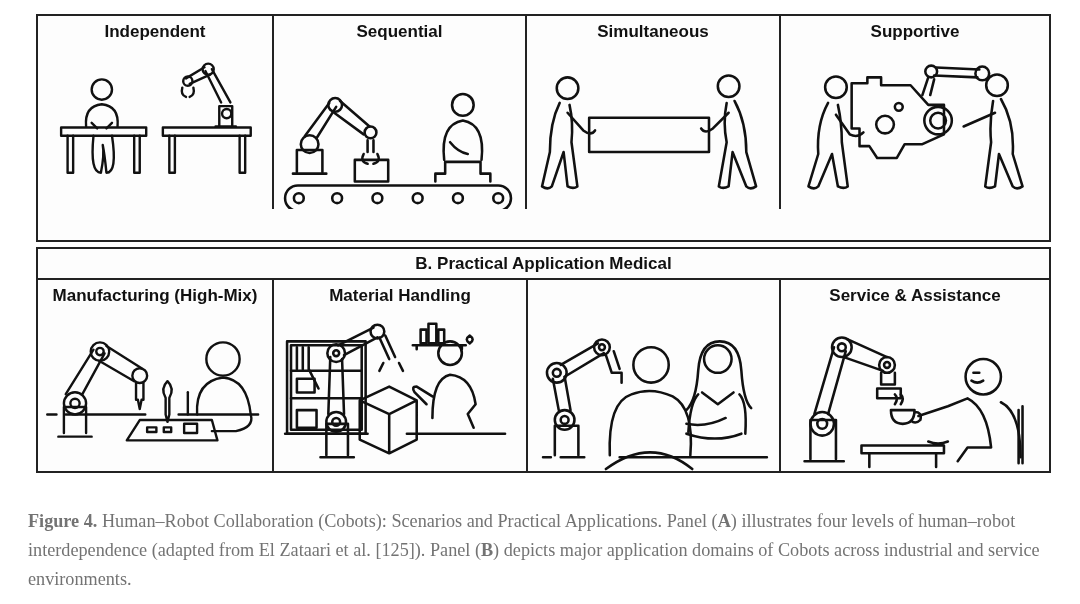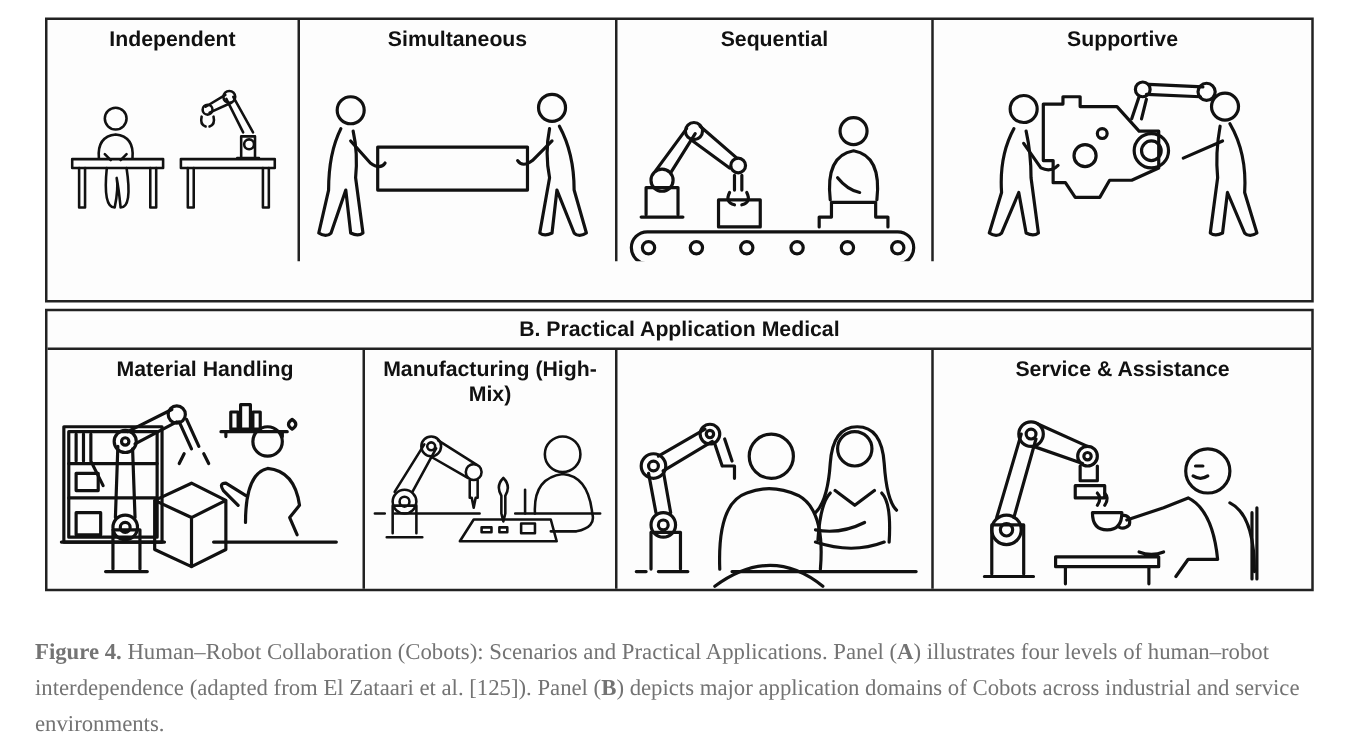--- a/index.html
+++ b/index.html
@@ -4,21 +4,21 @@
 <style>
   html,body{margin:0;padding:0;background:#ffffff;}
   body{width:1080px;height:604px;position:relative;overflow:hidden;font-family:"Liberation Sans",sans-serif;color:#111;}
   .panel{position:absolute;left:36px;width:1015px;border:2px solid #222;box-sizing:border-box;background:#fdfdfd;}
   #panelA{top:14px;height:228px;}
   #panelB{top:247px;height:226px;}
   .phead{height:31px;border-bottom:2px solid #222;box-sizing:border-box;text-align:center;font-weight:bold;font-size:17px;line-height:30px;}
   .cells{display:flex;height:calc(100% - 31px);}
   .cell{flex:0 0 auto;border-right:2px solid #222;box-sizing:border-box;position:relative;}
   .cell:last-child{border-right:none;}
-  .c1{width:202px;} .c2{width:254px;} .c3{width:253px;} .c4{flex:1 1 auto;}
+  .c1{width:236px;} .c2{width:254px;} .c3{width:253px;} .c4{flex:1 1 auto;}
   .ctitle{text-align:center;font-weight:bold;font-size:17px;margin-top:6px;line-height:20px;}
   .art{position:absolute;left:0;right:0;bottom:0;top:28px;}
   .art svg{width:100%;height:100%;}
   .art svg *{fill:none;stroke:#111;stroke-width:2.6;stroke-linecap:round;stroke-linejoin:round;}
   #caption{position:absolute;left:28px;top:507px;width:1034px;font-family:"Liberation Serif",serif;font-size:18.2px;line-height:29px;color:#737373;}
   #caption b{font-weight:bold;}
 </style>
 </head>
 <body>
 
@@ -35,34 +35,20 @@
           <path d="M60 94 q-4 40 8 40 q4-20 2-30 q2 10 4 30 q12 0 6-40"></path>
           <rect x="135" y="85" width="95" height="9"></rect>
           <path d="M142 94 v40 h6 v-40 M218 94 v40 h6 v-40"></path>
           <path d="M196 84 v-22 h14 v22 M192 84 h22"></path>
           <circle cx="204" cy="70" r="5"></circle>
           <path d="M198 58 L181 24 M208 58 L188 22"></path>
           <circle cx="184" cy="22" r="6"></circle>
           <path d="M180 20 L160 32 M186 28 L164 38"></path>
           <circle cx="162" cy="35" r="5"></circle>
           <path d="M156 42 q-2 8 4 10 M168 42 q2 8 -4 10"></path>
-        </svg>
-      </div>
-    </div>
-    <div class="cell c2">
-      <div class="ctitle">Simultaneous</div>
-      <div class="art">
-        <svg viewBox="0 0 254 168">
-          <circle cx="40" cy="45" r="11"></circle>
-          <path d="M32 60 Q22 80 22 110 L14 145 q6 4 10 0 L36 110 L40 145 q6 3 10 0 L44 100 Q46 80 42 62"></path>
-          <path d="M40 70 L56 88 q8 6 12 0"></path>
-          <rect x="62" y="75" width="122" height="35"></rect>
-          <circle cx="204" cy="43" r="11"></circle>
-          <path d="M210 58 Q222 80 222 110 L232 145 q-6 4 -10 0 L208 110 L204 145 q-6 3 -10 0 L202 100 Q198 80 202 60"></path>
-          <path d="M204 70 L188 86 q-8 6 -12 0"></path>
         </svg>
       </div>
     </div>
     <div class="cell c3">
       <div class="ctitle">Sequential</div>
       <div class="art">
         <svg viewBox="0 0 253 168">
           <rect x="10" y="144" width="230" height="26" rx="13"></rect>
           <circle cx="24" cy="157" r="5"></circle>
             <circle cx="63" cy="157" r="5"></circle>
@@ -77,20 +63,34 @@
           <path d="M66 58 L96 84 M60 70 L90 92"></path>
           <circle cx="97" cy="90" r="6"></circle>
           <path d="M94 98 v12 M100 98 v12 M90 112 q-4 8 4 10 M104 112 q4 8 -4 10"></path>
           <rect x="81" y="118" width="34" height="22"></rect>
           <circle cx="191" cy="62" r="11"></circle>
           <path d="M172 118 Q168 82 191 78 Q214 82 210 118 M178 100 q8 10 18 12"></path>
           <path d="M163 140 v-8 h10 v-12 h36 v12 h10 v8"></path>
         </svg>
       </div>
     </div>
+    <div class="cell c2">
+      <div class="ctitle">Simultaneous</div>
+      <div class="art">
+        <svg viewBox="0 0 254 168">
+          <circle cx="40" cy="45" r="11"></circle>
+          <path d="M32 60 Q22 80 22 110 L14 145 q6 4 10 0 L36 110 L40 145 q6 3 10 0 L44 100 Q46 80 42 62"></path>
+          <path d="M40 70 L56 88 q8 6 12 0"></path>
+          <rect x="62" y="75" width="122" height="35"></rect>
+          <circle cx="204" cy="43" r="11"></circle>
+          <path d="M210 58 Q222 80 222 110 L232 145 q-6 4 -10 0 L208 110 L204 145 q-6 3 -10 0 L202 100 Q198 80 202 60"></path>
+          <path d="M204 70 L188 86 q-8 6 -12 0"></path>
+        </svg>
+      </div>
+    </div>
     <div class="cell c4">
       <div class="ctitle">Supportive</div>
       <div class="art">
         <svg viewBox="0 0 253 168">
           <circle cx="46" cy="44" r="11"></circle>
           <path d="M38 60 Q26 82 28 112 L18 145 q6 4 10 0 L42 112 L48 145 q6 3 10 0 L52 100 Q52 80 48 62"></path>
           <path d="M46 72 L60 92 q8 4 14 -2"></path>
           <path d="M62 40 h16 v-6 h14 v8 h30 l18 20 h16 v30 l-22 10 h-18 l-8 14 h-20 l-8-12 h-10 v-18 h-8 z"></path>
           <circle cx="96" cy="82" r="9"></circle>
           <circle cx="110" cy="64" r="4"></circle>
@@ -105,20 +105,45 @@
           <path d="M140 34 l-6 18 M146 36 l-4 16"></path>
         </svg>
       </div>
     </div>
   </div>
 </div>
 
 <div class="panel" id="panelB">
   <div class="phead">B. Practical Application Medical</div>
   <div class="cells">
+    <div class="cell c1">
+      <div class="ctitle">Manufacturing (High-Mix)</div>
+      <div class="art">
+        <svg viewBox="0 0 253 166">
+          <path d="M10 110 h10 M30 110 h86 M152 110 h86"></path>
+          <path d="M28 130 v-28 h24 v28 M22 134 h36"></path>
+          <circle cx="40" cy="98" r="12"></circle>
+            <circle cx="40" cy="98" r="5"></circle>
+          <path d="M30 88 L60 40 M48 88 L72 44"></path>
+          <circle cx="67" cy="42" r="10"></circle>
+            <circle cx="67" cy="42" r="4"></circle>
+          <path d="M74 36 L112 60 M66 52 L104 74"></path>
+          <circle cx="110" cy="68" r="8"></circle>
+          <path d="M106 76 v18 M114 76 v18 M108 94 l2 10 l2 -10"></path>
+          <path d="M110 116 h78 l6 22 h-98 z"></path>
+          <rect x="118" y="124" width="10" height="5"></rect>
+            <rect x="136" y="124" width="8" height="5"></rect>
+            <rect x="158" y="120" width="14" height="10"></rect>
+          <path d="M138 92 q-6 -10 2 -18 q8 8 2 18 v18 l-2 8 l-2 -8 z"></path>
+          <circle cx="200" cy="50" r="18"></circle>
+          <path d="M172 110 Q170 74 200 70 Q226 72 230 110 Q234 124 214 128 h-26"></path>
+          <path d="M162 110 v-24"></path>
+        </svg>
+      </div>
+    </div>
     <div class="cell c2">
       <div class="ctitle">Material Handling</div>
       <div class="art">
         <svg viewBox="0 0 254 166">
           <rect x="12" y="34" width="80" height="94"></rect>
             <rect x="16" y="38" width="72" height="86"></rect>
           <path d="M16 64 h72 M16 92 h72 M22 40 v22 M28 40 v22 M34 40 v22 l10 20"></path>
           <rect x="22" y="72" width="18" height="14"></rect>
             <rect x="22" y="104" width="20" height="18"></rect>
           <path d="M10 128 h84 M134 128 h100"></path>
@@ -136,45 +161,20 @@
           <path d="M140 38 h54 M144 38 v4 M190 38 v4"></path>
           <rect x="148" y="22" width="6" height="14"></rect>
             <rect x="156" y="16" width="8" height="20"></rect>
             <rect x="166" y="22" width="6" height="14"></rect>
           <circle cx="178" cy="46" r="12"></circle>
           <path d="M160 112 Q160 72 178 68 Q200 70 204 98 l-8 10 l6 14 M160 90 l-16 -10 q-6 0 -2 6 l12 12"></path>
           <path d="M198 28 q-6 4 0 8 q6 -4 0 -8 z"></path>
         </svg>
       </div>
     </div>
-    <div class="cell c1">
-      <div class="ctitle">Manufacturing (High-Mix)</div>
-      <div class="art">
-        <svg viewBox="0 0 253 166">
-          <path d="M10 110 h10 M30 110 h86 M152 110 h86"></path>
-          <path d="M28 130 v-28 h24 v28 M22 134 h36"></path>
-          <circle cx="40" cy="98" r="12"></circle>
-            <circle cx="40" cy="98" r="5"></circle>
-          <path d="M30 88 L60 40 M48 88 L72 44"></path>
-          <circle cx="67" cy="42" r="10"></circle>
-            <circle cx="67" cy="42" r="4"></circle>
-          <path d="M74 36 L112 60 M66 52 L104 74"></path>
-          <circle cx="110" cy="68" r="8"></circle>
-          <path d="M106 76 v18 M114 76 v18 M108 94 l2 10 l2 -10"></path>
-          <path d="M110 116 h78 l6 22 h-98 z"></path>
-          <rect x="118" y="124" width="10" height="5"></rect>
-            <rect x="136" y="124" width="8" height="5"></rect>
-            <rect x="158" y="120" width="14" height="10"></rect>
-          <path d="M138 92 q-6 -10 2 -18 q8 8 2 18 v18 l-2 8 l-2 -8 z"></path>
-          <circle cx="200" cy="50" r="18"></circle>
-          <path d="M172 110 Q170 74 200 70 Q226 72 230 110 Q234 124 214 128 h-26"></path>
-          <path d="M162 110 v-24"></path>
-        </svg>
-      </div>
-    </div>
     <div class="cell c3">
       <div class="art">
         <svg viewBox="0 0 253 166">
           <path d="M14 152 h8 M32 152 h24 M92 152 h150"></path>
           <path d="M26 150 v-30 h24 v30"></path>
           <circle cx="36" cy="114" r="10"></circle>
             <circle cx="36" cy="114" r="4"></circle>
           <path d="M30 104 L24 72 M42 104 L36 70"></path>
           <circle cx="28" cy="66" r="10"></circle>
             <circle cx="28" cy="66" r="4"></circle>

